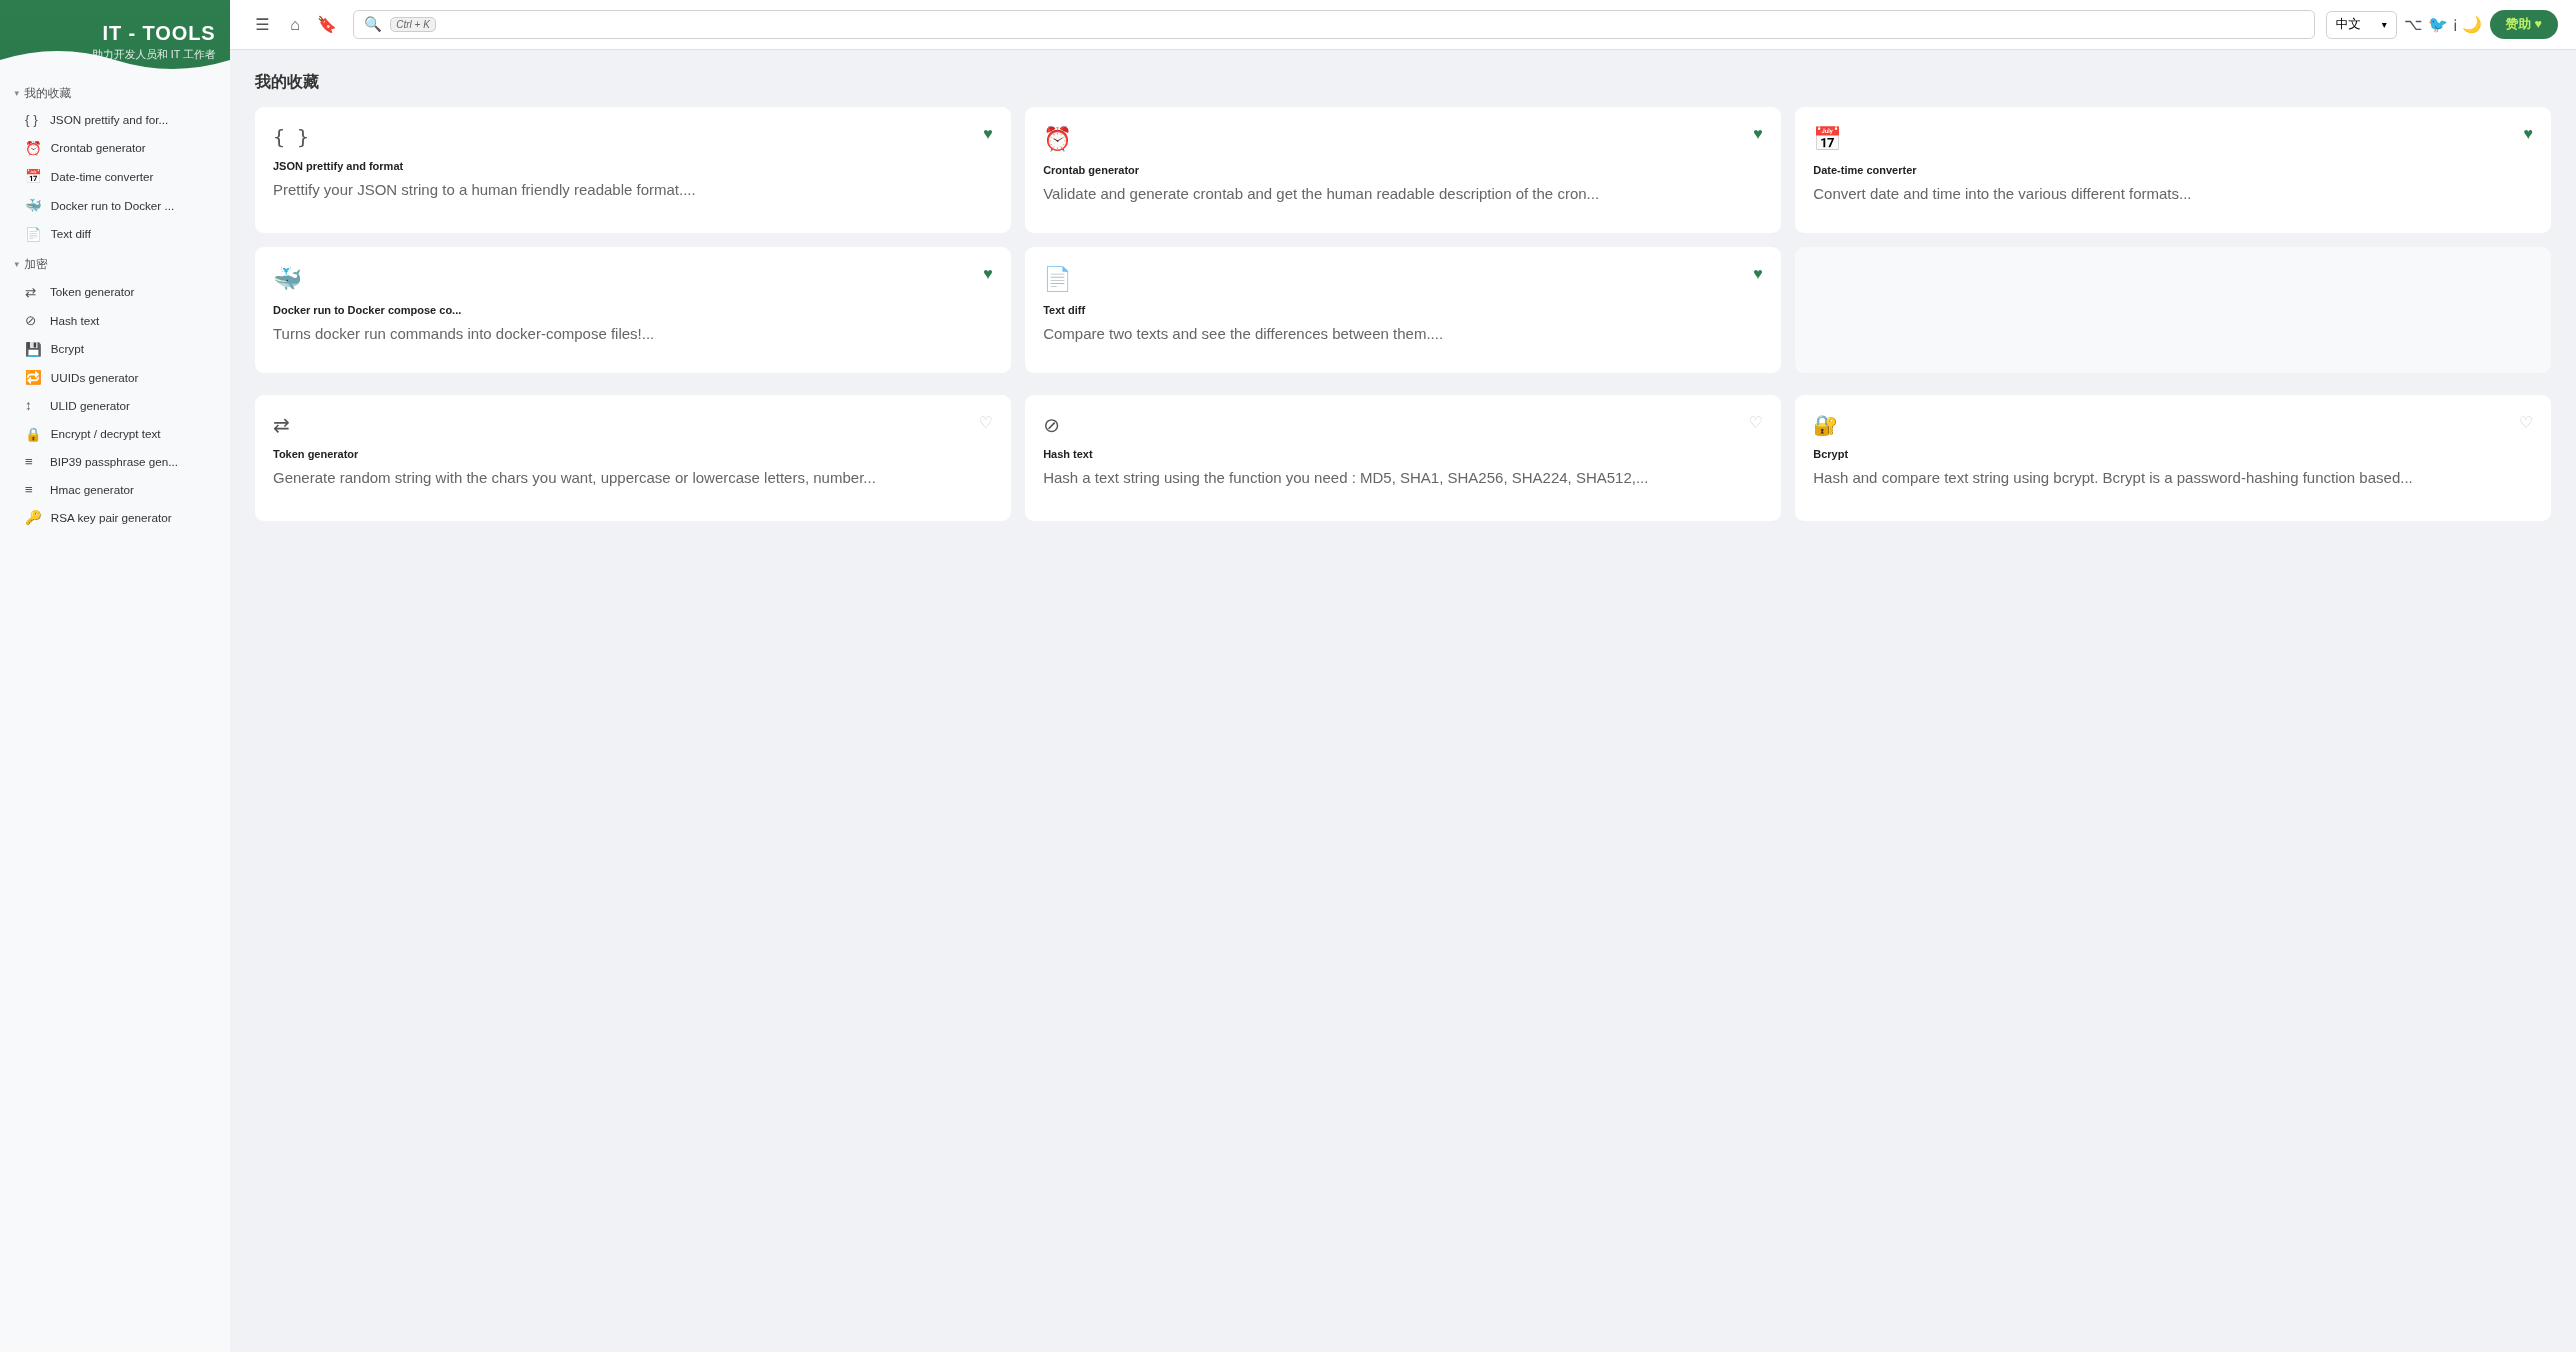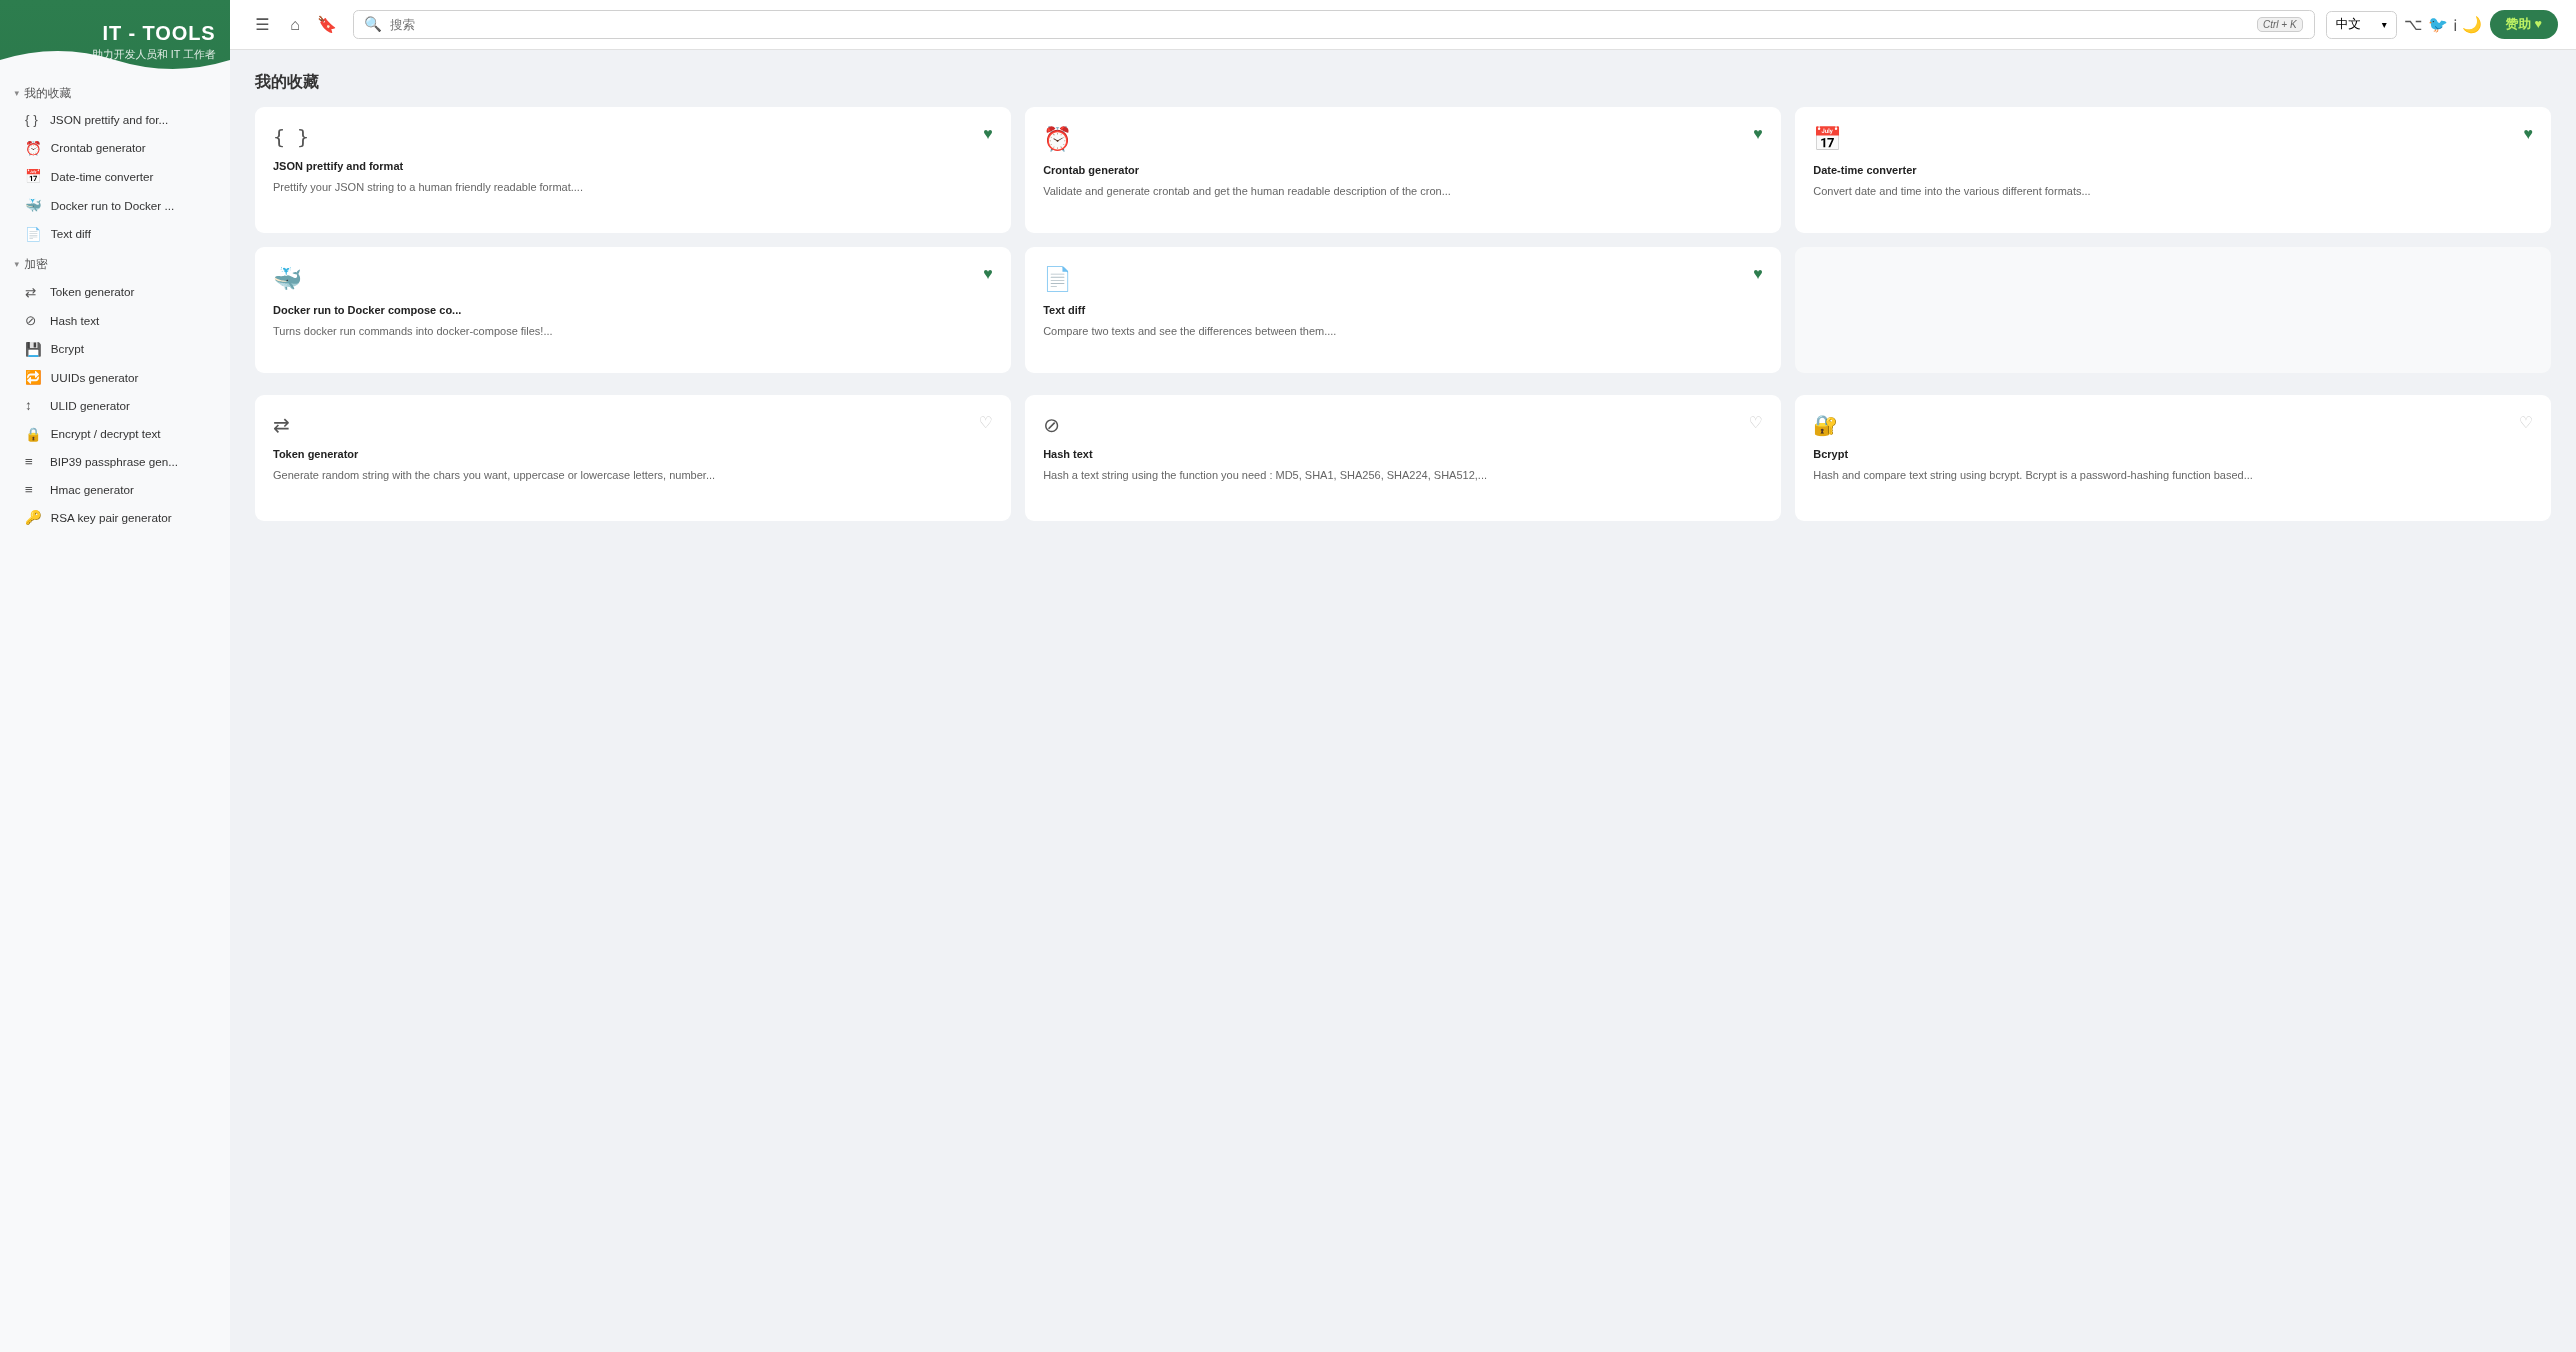--- a/index.html
+++ b/index.html
@@ -187,21 +187,21 @@
     .card-header {
       display: flex;
       justify-content: space-between;
       align-items: flex-start;
       margin-bottom: 10.8px;
     }
     .card-icon { font-size: 23.4px; color: #555; }
     .heart { color: #2d7d4e; font-size: 16px; cursor: pointer; }
     .heart-outline { color: #ccc; font-size: 16px; cursor: pointer; }
     .card-title { font-size: 11px; font-weight: 600; color: #222; margin-bottom: 7.2px; }
-    .card-desc { font-size: 11px; color: #666; line-height: 1.5; }
+    .card-desc { font-size: 15px; color: #666; line-height: 1.5; }
 
     .empty-card { background: #f8f9fa; border-radius: 9px; min-height: 126px; }
   </style>
 </head>
 <body>
 
 <div class="sidebar">
   <div class="sidebar-header">
     <div class="sidebar-header-title">IT - TOOLS</div>
     <div class="sidebar-header-sub">助力开发人员和 IT 工作者</div>
@@ -283,21 +283,20 @@
 <div class="main">
 
   <div class="topbar">
     <div class="topbar-icons">
       <div class="topbar-icon">☰</div>
       <div class="topbar-icon">⌂</div>
       <div class="topbar-icon">🔖</div>
     </div>
     <div class="search-bar">
       <span style="color:#aaa; font-size:14.4px;">🔍</span>
-      <input type="text" placeholder="搜索" style="">
       <span class="search-shortcut">Ctrl + K</span>
     </div>
     <div class="topbar-right">
       <div class="lang-select">
         <span>中文</span>
         <span style="font-size:10px;">▾</span>
       </div>
       <div class="topbar-action-icons">
         <span class="topbar-action-icon">⌥</span>
         <span class="topbar-action-icon">🐦</span>

